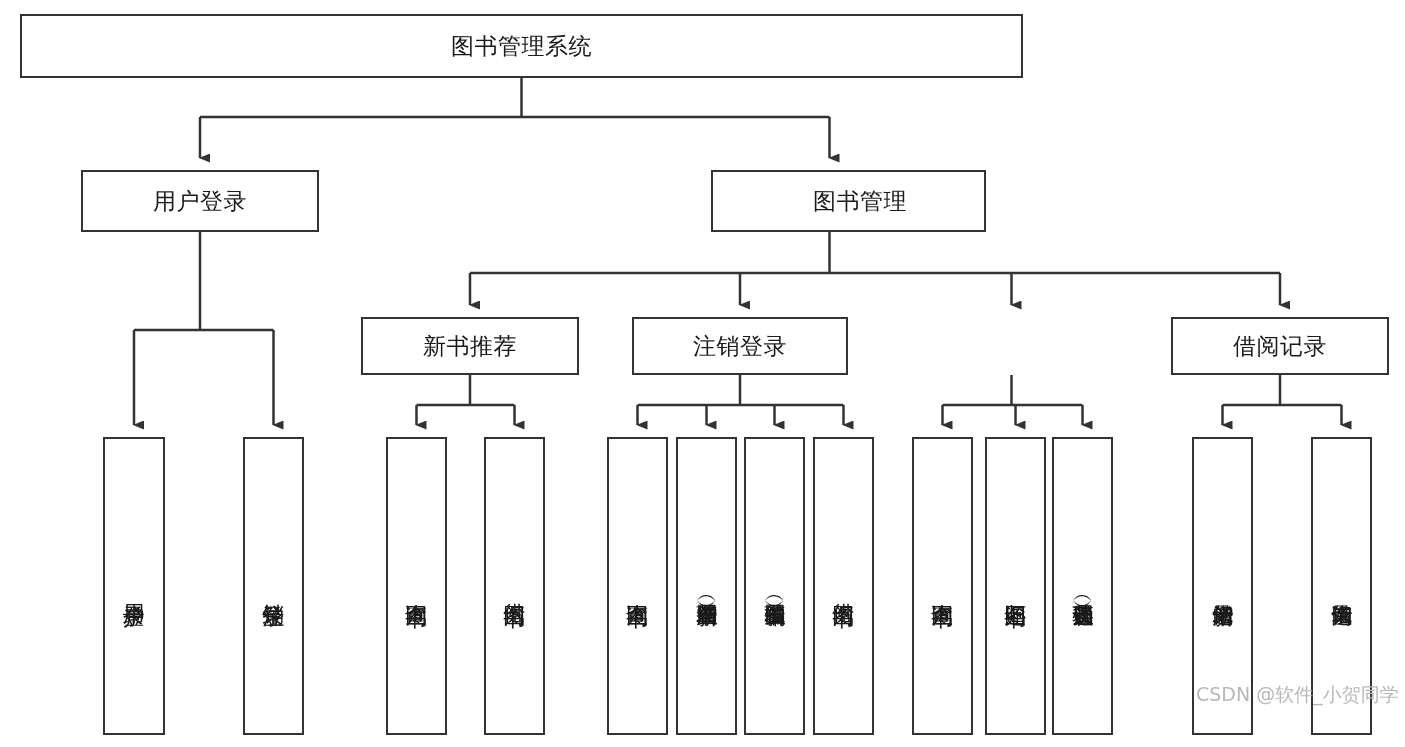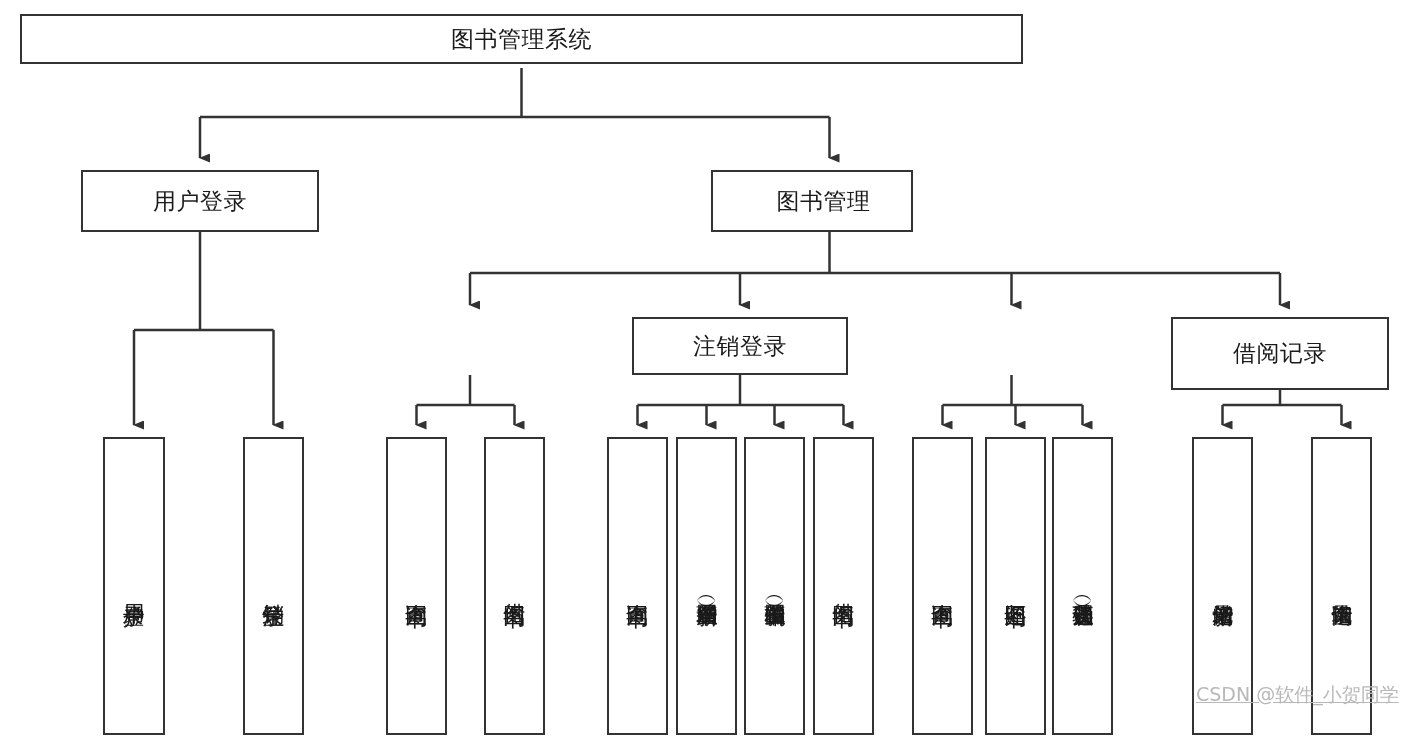--- a/index.html
+++ b/index.html
@@ -118,34 +118,37 @@
         <path d="M 942.5 405 L 942.5 425" marker-end="url(#arrowhead)"></path>
         <path d="M 1015.5 405 L 1015.5 425" marker-end="url(#arrowhead)"></path>
         <path d="M 1082.5 405 L 1082.5 425" marker-end="url(#arrowhead)"></path>
         <path d="M 1280 375 L 1280 405"></path>
         <path d="M 1222.5 405 L 1341.5 405"></path>
         <path d="M 1222.5 405 L 1222.5 425" marker-end="url(#arrowhead)"></path>
         <path d="M 1341.5 405 L 1341.5 425" marker-end="url(#arrowhead)"></path>
       </g>
   </svg>
 
-  <div class="watermark" style="left:1196px; top:682px;text-decoration:underline;">CSDN @软件_小贺同学</div>
-<div class="node horiz root" style="left: 20px; top: 14px; width: 1003px; height: 50px;">
+  <div class="watermark" style="left:1196px; top:682px;">CSDN @软件_小贺同学</div>
+<div class="node horiz root" style="left: 20px; top: 14px; width: 1003px; height: 64px;">
       <span class="node-label">图书管理系统</span>
     </div>
     <div class="node horiz" style="left: 81px; top: 170px; width: 238px; height: 62px;">
       <span class="node-label">用户登录</span>
     </div>
-    <div class="node horiz" style="left: 711px; top: 170px; width: 202px; height: 62px; padding-left: 23px;">
+    <div class="node horiz" style="left: 711px; top: 170px; width: 275px; height: 62px; padding-left: 23px;">
       <span class="node-label">图书管理</span>
+    </div>
+    <div class="node horiz" style="left: 361px; top: 317px; width: 218px; height: 58px;">
+      <span class="node-label">新书推荐</span>
     </div>
     <div class="node horiz" style="left: 632px; top: 317px; width: 216px; height: 58px;">
       <span class="node-label">注销登录</span>
     </div>
-    <div class="node horiz" style="left: 1171px; top: 317px; width: 218px; height: 73px;">
+    <div class="node horiz" style="left: 1171px; top: 317px; width: 218px; height: 58px;">
       <span class="node-label">借阅记录</span>
     </div>
     <div class="node vert" style="left: 103px; top: 437px; width: 62px; height: 298px;">
       <span class="node-label">用户登录</span>
     </div>
     <div class="node vert" style="left: 243px; top: 437px; width: 61px; height: 298px;">
       <span class="node-label">注销登录</span>
     </div>
     <div class="node vert" style="left: 386px; top: 437px; width: 61px; height: 298px;">
       <span class="node-label">查询图书</span>

